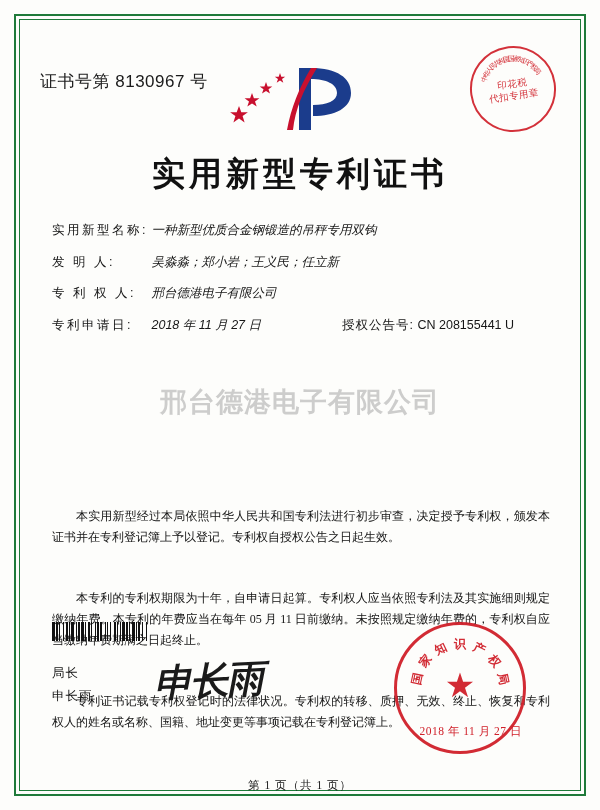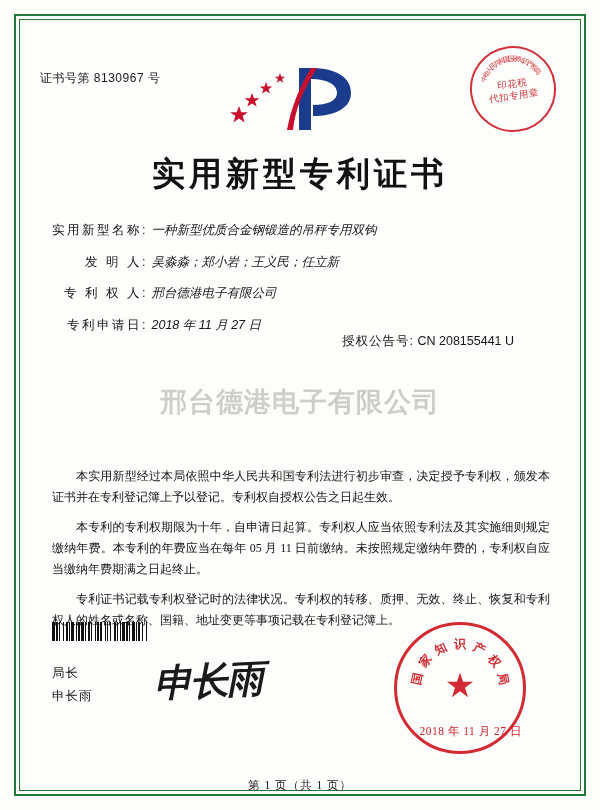--- a/index.html
+++ b/index.html
@@ -44,21 +44,21 @@
     top: 34px;
     width: 528px;
     height: 742px;
   }
 
   
   .cert-no {
     position: absolute;
     left: 4px;
     top: 36px;
-    font-size: 12px;
+    font-size: 17px;
     color: #1a1a1a;
     letter-spacing: 0.5px;
   }
 
   
   .top-seal {
     position: absolute;
     right: 8px;
     top: 12px;
     width: 86px;
@@ -129,30 +129,29 @@
     position: relative;
     font-size: 12.5px;
     color: #161616;
     margin-bottom: 14.5px;
     white-space: nowrap;
   }
   .field-label {
     display: inline-block;
     width: 96px;
     letter-spacing: 2.5px;
-    text-align: right;
   }
   .field-value {
     display: inline-block;
     font-style: italic;
   }
   .field-row.bottom-row .field-value-right {
     position: absolute;
     left: 290px;
-    top: 16px;
+    top: 0;
   }
   .field-row.bottom-row .label-right {
     letter-spacing: 1px;
   }
 
   
   .watermark {
     position: absolute;
     left: 24px;
     top: 350px;
@@ -174,20 +173,21 @@
     width: 498px;
   }
   .para {
     font-size: 12px;
     line-height: 21px;
     color: #141414;
     text-align: justify;
     text-indent: 24px;
     margin-bottom: 9px;
     font-family: "Liberation Serif", serif;
+    margin-top: 40px;
   }
 
   
   .barcode {
     position: absolute;
     left: 16px;
     top: 588px;
     width: 184px;
     height: 19px;
   }

